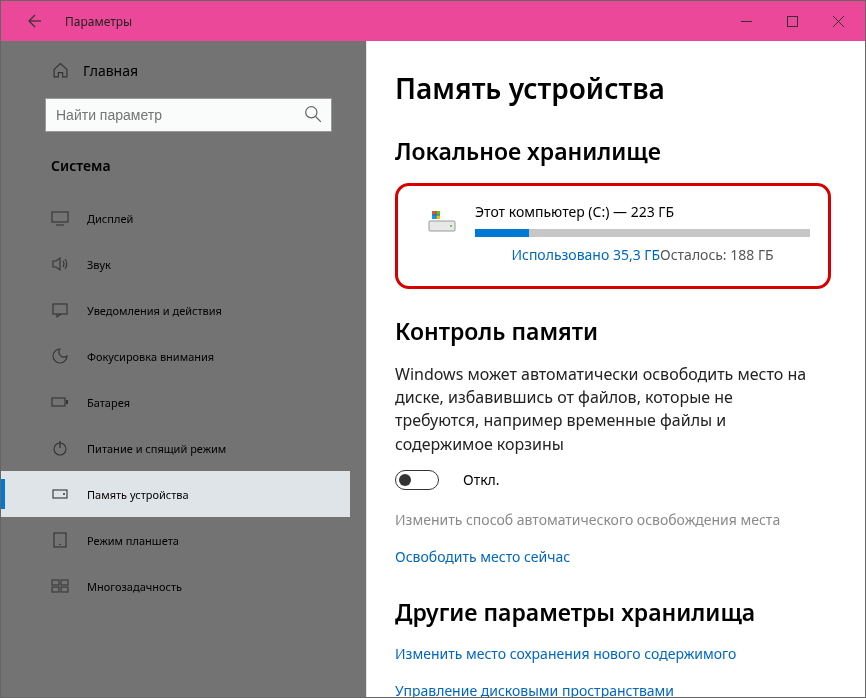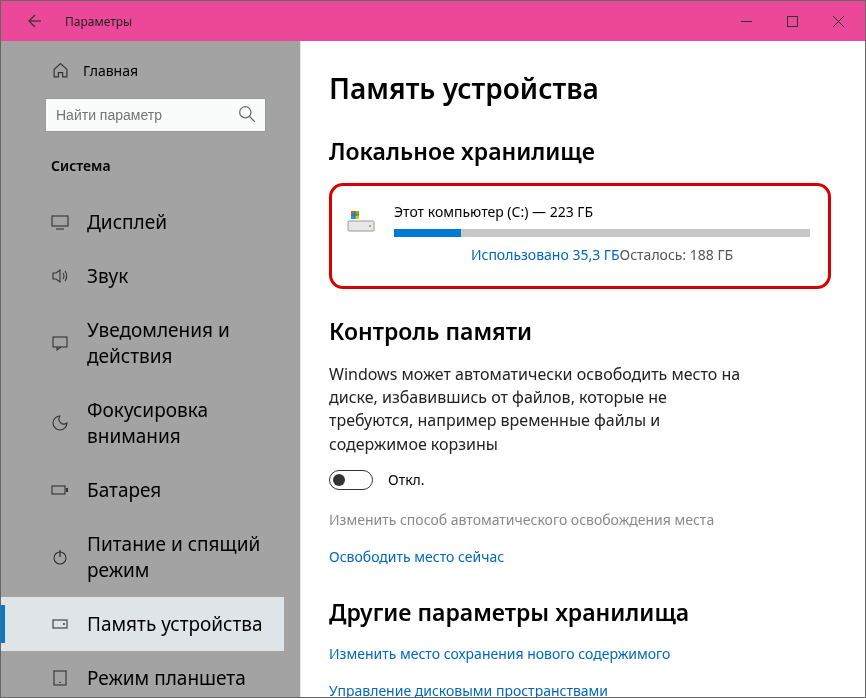--- a/index.html
+++ b/index.html
@@ -21,59 +21,59 @@
     align-items: center;
     padding: 0 4px 0 18px;
     background: #ec4899;
   }
   .title-back { width: 28px; height: 28px; display: flex; align-items: center; justify-content: center; cursor: pointer; }
   .title-text { margin-left: 18px; font-size: 12px; color: #222; }
   .titlebar-spacer { flex: 1; }
   .win-btn { width: 46px; height: 32px; display: flex; align-items: center; justify-content: center; cursor: pointer; }
   .content { flex: 1; display: flex; overflow: hidden; }
   .sidebar {
-    width: 300px;
-    background: #a3a3a3;
+    width: 366px;
+    background: #737373;
     padding: 10px 16px 0 0;
     display: flex; flex-direction: column;
     border-right: 1px solid #e5e5e5;
   }
   .home-row { display: flex; align-items: center; gap: 14px; padding: 10px 0 10px 50px; cursor: pointer; }
   .search-wrap { margin: 8px 18px 14px 44px; position: relative; }
   .search-input {
     width: 100%; height: 34px; border: 1px solid #999; background: #fafbfb;
     padding: 0 36px 0 10px; font-size: 14px; outline: none;
   }
   .search-icon-pos { position: absolute; right: 10px; top: 7px; }
   .section-label { font-weight: 600; font-size: 14px; padding: 10px 0 20px 50px; }
   .nav-list { display: flex; flex-direction: column; }
-  .nav-item { display: flex; align-items: center; gap: 18px; padding: 14px 0 14px 50px; cursor: pointer; font-size: 19px; position: relative; }
+  .nav-item { display: flex; align-items: center; gap: 18px; padding: 14px 0 14px 50px; cursor: pointer; font-size: 11px; position: relative; }
   .nav-item.active { background: #dfe4e8; }
   .nav-item.active::before {
     content: ""; position: absolute; left: 0; top: 8px; bottom: 8px; width: 4px; background: #0078d4;
   }
   .nav-icon { width: 18px; height: 18px; display: flex; align-items: center; justify-content: center; color: #333; flex-shrink: 0; }
   .main { flex: 1; padding: 28px 34px 0 28px; overflow-y: auto; }
   .page-title { font-size: 28px; font-weight: 600; margin-bottom: 28px; }
   .sec-title { font-size: 23px; font-weight: 600; margin-bottom: 16px; }
   .storage-card {
     border: 3px solid #d60000; border-radius: 14px;
-    padding: 16px 18px 22px 12px; margin-bottom: 26px;
+    padding: 16px 18px 22px 27px; margin-bottom: 26px;
     display: flex; gap: 16px; align-items: flex-start;
   }
   .drive-icon-wrap { width: 34px; height: 34px; display: flex; align-items: center; justify-content: center; margin-top: 2px; }
   .drive-body { flex: 1; }
   .drive-title { font-size: 14px; margin-bottom: 8px; }
   .drive-bar { height: 8px; background: #c7c7c7; position: relative; margin-bottom: 8px; }
   .drive-bar-fill { position: absolute; left: 0; top: 0; bottom: 0; width: 16%; background: #0078d4; }
   .drive-meta { display: flex; justify-content: center; font-size: 14px; }
   .drive-used { color: #0067c0; }
   .drive-remain { color: #555; }
   .desc-text { font-size: 16px; color: #222; line-height: 1.45; margin-bottom: 14px; max-width: 420px; }
-  .toggle-row { display: flex; align-items: center; gap: 15px; margin-bottom: 20px; }
+  .toggle-row { display: flex; align-items: center; gap: 24px; margin-bottom: 20px; }
   .toggle {
     width: 44px; height: 20px; border: 1px solid #333; border-radius: 12px;
     position: relative; cursor: pointer; background: #fff;
   }
   .toggle-knob { position: absolute; left: 3px; top: 3px; width: 12px; height: 12px; background: #333; border-radius: 50%; }
   .disabled-link { color: #8a8a8a; font-size: 14px; margin-bottom: 18px; }
   .link { color: #0067c0; font-size: 14px; margin-bottom: 18px; cursor: pointer; display: block; }
   .section-gap { margin-top: 30px; }
   svg { display: block; }
 </style>

